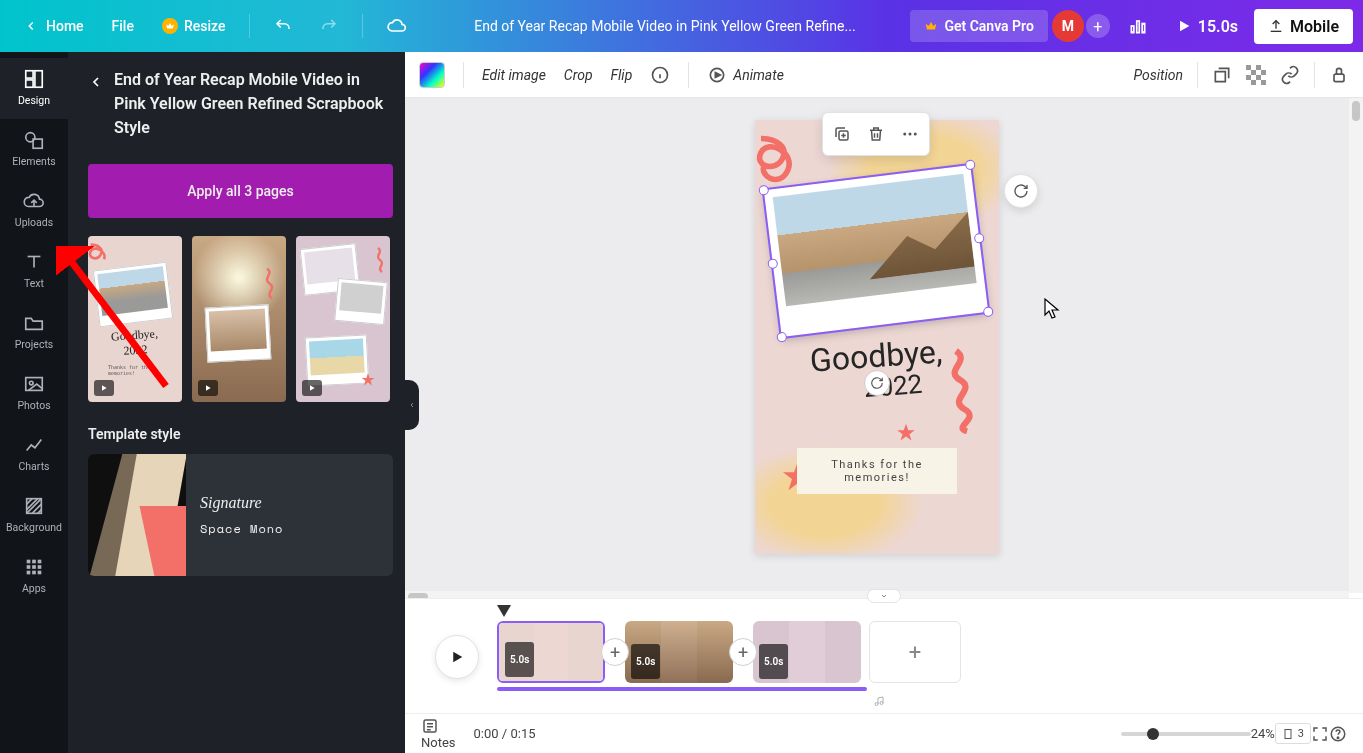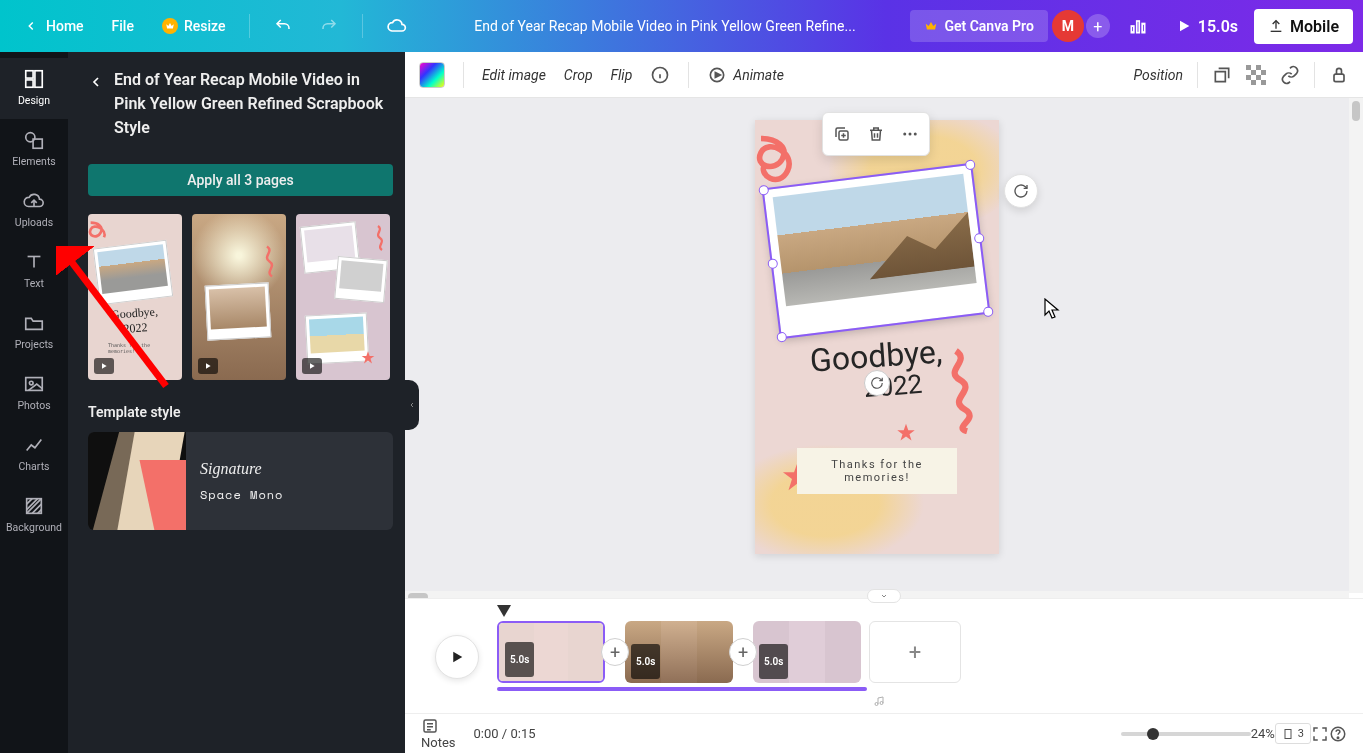--- a/index.html
+++ b/index.html
@@ -23,30 +23,30 @@
 .leftrail { position: absolute; left: 0; top: 52px; width: 68px; bottom: 0; background: #111418; color: #aab; display: flex; flex-direction: column; align-items: center; padding-top: 6px; }
 .rail-item { width: 100%; padding: 10px 0 12px; display: flex; flex-direction: column; align-items: center; gap: 4px; font-size: 10.5px; cursor: pointer; color: #b0b0b8; }
 .rail-item.active { background: #1e2228; color: #fff; }
 .rail-item .r-icn { width: 22px; height: 22px; display: flex; align-items: center; justify-content: center; }
 
 
 .sidepanel { position: absolute; left: 68px; top: 52px; width: 337px; bottom: 0; background: #1e2228; color: #eee; padding: 16px 12px 16px 20px; overflow-y: auto; }
 .sp-head { display: flex; gap: 10px; align-items: flex-start; margin-bottom: 14px; }
 .back-chev { margin-top: 6px; cursor: pointer; }
 .sp-title { font-size: 16px; font-weight: 600; line-height: 1.5; flex: 1; }
-.apply-btn { background: #0f766e; border-radius: 4px; padding: 8px; text-align: center; font-size: 14px; font-weight: 500; margin-bottom: 18px; cursor: pointer; margin-top: 24px; }
+.apply-btn { background: #a21caf; border-radius: 4px; padding: 19px; text-align: center; font-size: 14px; font-weight: 500; margin-bottom: 18px; cursor: pointer; margin-top: 24px; }
 .thumb-row { display: flex; gap: 10px; margin-bottom: 24px; }
 .thumb { width: 94px; height: 166px; border-radius: 4px; position: relative; overflow: hidden; cursor: pointer; }
 .thumb .play-ov { position: absolute; left: 6px; bottom: 6px; width: 20px; height: 16px; background: rgba(0,0,0,0.6); border-radius: 3px; display: flex; align-items: center; justify-content: center; }
 .thumb1 { background: #e8d5d0; }
 .thumb2 { background: linear-gradient(#c9a884, #8a6a50); }
 .thumb3 { background: #d8c5d0; }
 .polaroid-sm { background: #fff; border: 1px solid #ccc; padding: 3px 3px 10px; }
 .sect-label { font-size: 14px; font-weight: 600; margin-bottom: 12px; }
-.style-card { display: flex; height: 98px; border-radius: 6px; overflow: hidden; background: #2d3138; cursor: pointer; }
+.style-card { display: flex; height: 122px; border-radius: 6px; overflow: hidden; background: #2d3138; cursor: pointer; }
 .style-swatch { width: 98px; position: relative; background: #0f0f0f; overflow: hidden; }
 .style-swatch .tri1 { position: absolute; left: 18px; top: 0; width: 60px; height: 100%; background: #786957; transform: skewX(-15deg); }
 .style-swatch .tri2 { position: absolute; left: 38px; top: 0; width: 50px; height: 100%; background: #e7d5ba; transform: skewX(-10deg); }
 .style-swatch .tri3 { position: absolute; left: 60px; bottom: -10px; width: 55px; height: 80px; background: #f37069; transform: skewX(12deg); }
 .style-text { flex: 1; padding: 18px 14px; display: flex; flex-direction: column; justify-content: center; gap: 8px; }
 .sig { font-family: cursive; font-style: italic; font-size: 16px; }
 .mono { font-family: "Space Mono", monospace; font-size: 12px; letter-spacing: 1px; }
 
 
 .collapse-handle { position: absolute; left: 405px; top: 380px; width: 14px; height: 50px; background: #1e2228; border-radius: 0 10px 10px 0; display: flex; align-items: center; justify-content: center; cursor: pointer; z-index: 5; }
@@ -270,20 +270,36 @@
     </div>
   <div class="rail-item">
       <span class="r-icn">
         <svg width="22" height="22" viewBox="0 0 24 24" fill="none" stroke="currentColor" stroke-width="1.8">
           <rect x="4" y="4" width="16" height="16"></rect>
           <path d="M4 10l6-6M4 16l12-12M4 20l16-16M10 20l10-10M16 20l4-4"></path>
         </svg>
       </span>
       <span>Background</span>
     </div>
+  <div class="rail-item">
+      <span class="r-icn">
+        <svg width="22" height="22" viewBox="0 0 24 24" fill="currentColor">
+          <rect x="4" y="4" width="4" height="4"></rect>
+          <rect x="10" y="4" width="4" height="4"></rect>
+          <rect x="16" y="4" width="4" height="4"></rect>
+          <rect x="4" y="10" width="4" height="4"></rect>
+          <rect x="10" y="10" width="4" height="4"></rect>
+          <rect x="16" y="10" width="4" height="4"></rect>
+          <rect x="4" y="16" width="4" height="4"></rect>
+          <rect x="10" y="16" width="4" height="4"></rect>
+          <rect x="16" y="16" width="4" height="4"></rect>
+        </svg>
+      </span>
+      <span>Apps</span>
+    </div>
 </div>
 
 <div class="sidepanel">
   <div class="sp-head">
     <span class="back-chev">
         <svg width="16" height="16" viewBox="0 0 24 24" fill="none" stroke="#fff" stroke-width="2.5">
           <polyline points="15 18 9 12 15 6"></polyline>
         </svg>
       </span>
     <div class="sp-title">End of Year Recap Mobile Video in Pink Yellow Green Refined Scrapbook Style</div>

